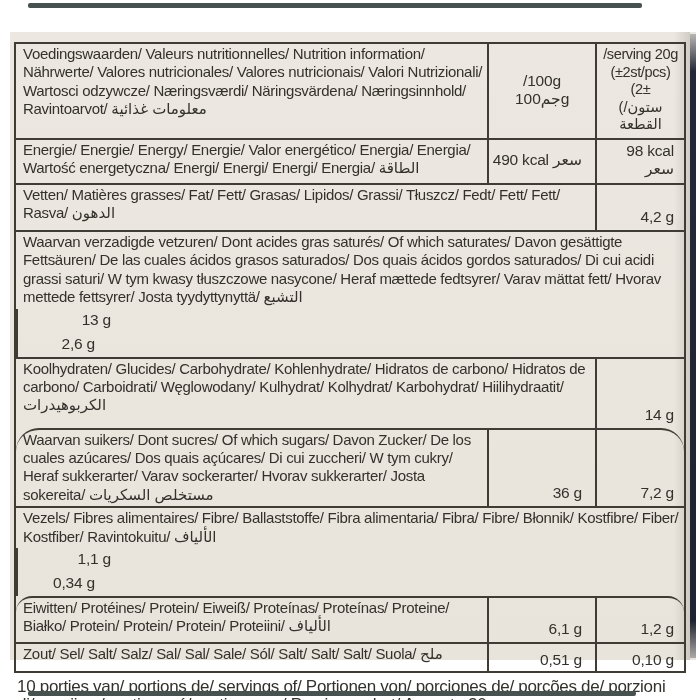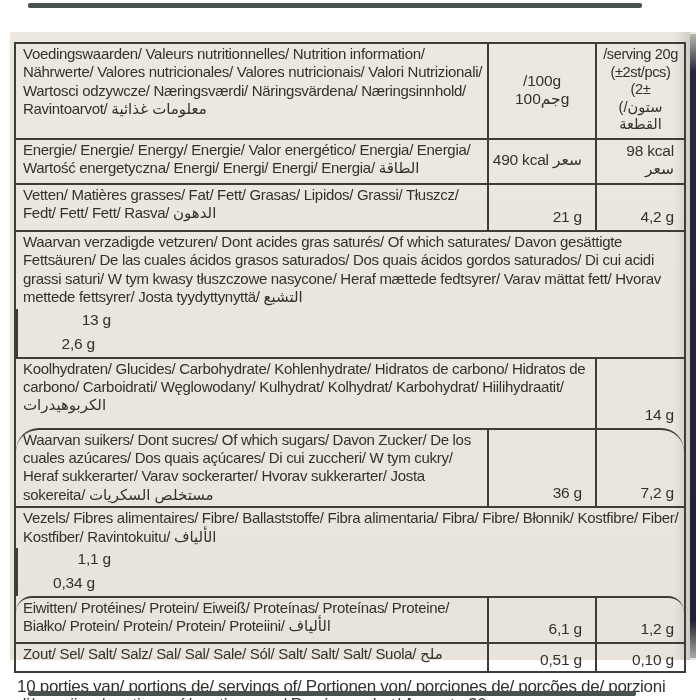--- a/index.html
+++ b/index.html
@@ -101,23 +101,20 @@
             <div class="cell label-cell">Energie/ Energie/ Energy/ Energie/ Valor energético/ Energia/ Energia/ Wartość energetyczna/ Energi/ Energi/ Energi/ Energia/ الطاقة</div>
             <div class="cell vcell g100 center">
               <div class="line">490 kcal سعر</div>
             </div>
             <div class="cell vcell serving center">
               <div class="line">98 kcal سعر</div>
             </div>
           </div>
           <div class="row row-fat">
             <div class="cell label-cell">Vetten/ Matières grasses/ Fat/ Fett/ Grasas/ Lipidos/ Grassi/ Tłuszcz/ Fedt/ Fett/ Fett/ Rasva/ الدهون</div>
-            <div class="cell vcell g100">
-              <div class="line">21 g</div>
-            </div>
             <div class="cell vcell serving">
               <div class="line">4,2 g</div>
             </div>
           </div>
           <div class="row row-saturates">
             <div class="cell label-cell">Waarvan verzadigde vetzuren/ Dont acides gras saturés/ Of which saturates/ Davon gesättigte Fettsäuren/ De las cuales ácidos grasos saturados/ Dos quais ácidos gordos saturados/ Di cui acidi grassi saturi/ W tym kwasy tłuszczowe nasycone/ Heraf mættede fedtsyrer/ Varav mättat fett/ Hvorav mettede fettsyrer/ Josta tyydyttynyttä/ التشبع</div>
             <div class="cell vcell g100">
               <div class="line">13 g</div>
             </div>
             <div class="cell vcell serving">

